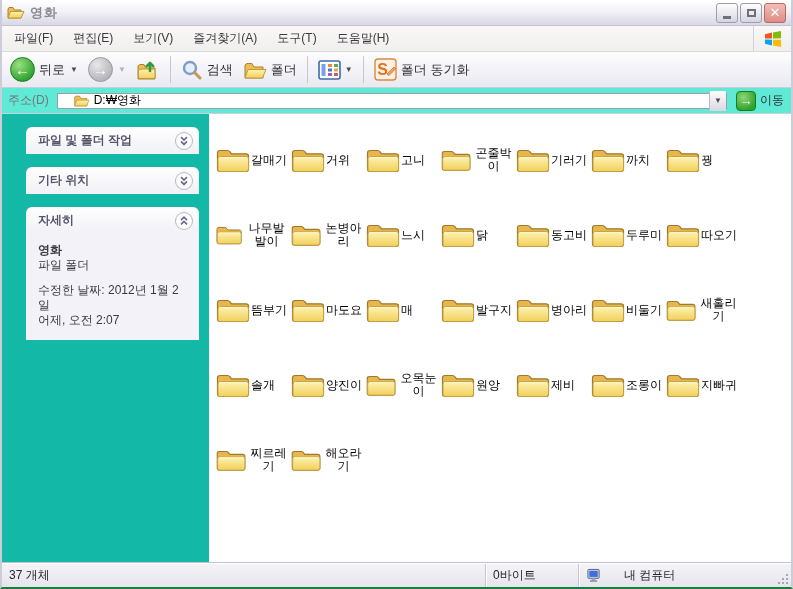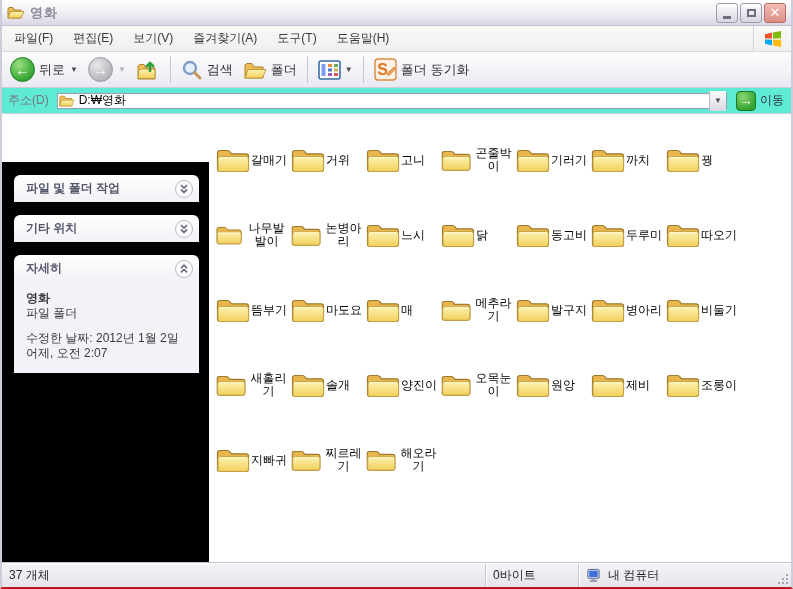--- a/index.html
+++ b/index.html
@@ -1,20 +1,20 @@
 <!DOCTYPE html>
 <html lang="ko"><head>
 <meta charset="utf-8">
 <style>
   * { margin:0; padding:0; box-sizing:border-box; }
   html,body { width:793px; height:589px; }
   body { font-family:"Liberation Sans","DejaVu Sans",sans-serif; font-size:12px; color:#2f2f36; }
 
   .window { width:793px; height:589px; display:flex; flex-direction:column;
-    border-left:2px solid #cdccd9; border-right:2px solid #cdccd9; border-bottom:2px solid #b91c1c;
+    border-left:2px solid #cdccd9; border-right:2px solid #cdccd9; border-bottom:2px solid #15803d;
     background:#fff; overflow:hidden; }
 
   
   .titlebar { height:26px; flex:0 0 26px; display:flex; align-items:center; padding:0 5px;
     background:linear-gradient(#ffffff 0%, #f2f2f7 45%, #d8d7e4 100%); border-bottom:1px solid #c3c2d0; }
   .titlebar .app-icon { margin-right:5px; display:flex; }
   .title-text { flex:1; font-size:13px; font-weight:bold; color:#8b8a97; letter-spacing:1px; }
   .winbtns { display:flex; gap:2px; }
   .winbtn { width:22px; height:20px; border-radius:3px; border:1px solid #9d9dae;
     background:linear-gradient(#fefefe,#d5d5e1); display:flex; align-items:center; justify-content:center;
@@ -42,32 +42,32 @@
   .nav-fwd  { background:radial-gradient(circle at 35% 30%, #e8e8e8, #b3b3ba 75%); border:1px solid #97979f; }
   .dd-arrow { font-size:8px; color:#4b4b55; margin-left:1px; }
   .dd-arrow.dim { color:#b2b2bb; }
   .tsep { width:1px; height:27px; background:#c7c7d4; margin:0 4px; }
   .views-dd { font-size:8px; color:#4b4b55; }
 
   
   .addressbar { height:26px; flex:0 0 26px; display:flex; align-items:center;
     background:#5eead4; border-bottom:1px solid #cfced9; padding:2px 3px; gap:5px; }
   .addr-label { color:#77767f; padding:0 3px; }
-  .addr-input { flex:1; height:16px; background:#fff; border:1px solid #9c9cae; display:flex; align-items:center; padding-left:0; }
+  .addr-input { flex:1; height:16px; background:#fff; border:1px solid #9c9cae; display:flex; align-items:center; padding-left:15px; }
   .addr-input .path { flex:1; margin-left:4px; color:#000; }
   .addr-drop { width:17px; height:20px; background:linear-gradient(#fdfdfd,#d8d8e4); border-left:1px solid #b9b9c8;
     display:flex; align-items:center; justify-content:center; font-size:8px; color:#4b4b55; }
   .go-btn { display:flex; align-items:center; gap:4px; padding:0 4px; color:#2f2f36; }
   .go-square { width:20px; height:20px; border-radius:4px; border:1px solid #1d7c22;
     background:radial-gradient(circle at 35% 30%, #8ed774, #2fa22f 75%); color:#fff; display:flex;
     align-items:center; justify-content:center; font-weight:bold; font-size:13px; }
 
   
   .content { flex:1; display:flex; min-height:0; }
-  .sidebar { width:207px; flex:0 0 207px; background:#000000; padding:13px 10px 0 12px;margin-top:48px; }
+  .sidebar { width:207px; flex:0 0 207px; background:#14b8a6; padding:13px 10px 0 24px; }
   .panel { margin-bottom:13px; }
   .panel-header { height:27px; background:linear-gradient(#ffffff,#f1f1f6); border-radius:6px 6px 0 0;
     display:flex; align-items:center; justify-content:space-between; padding:0 6px 0 12px;
     font-weight:bold; color:#54556a; }
   .chev-btn { width:18px; height:18px; border-radius:50%; background:#fff; border:1px solid #b6b7c5;
     display:flex; align-items:center; justify-content:center; }
   .panel-body { background:#f3f2f8; padding:9px 12px 12px 12px; color:#3a3a42; line-height:15px; }
   .pb-name { font-weight:bold; }
   .pb-gap { height:10px; }
 
@@ -75,21 +75,21 @@
   .folder-grid { display:grid; grid-template-columns:repeat(7,75px); grid-auto-rows:75px; }
   .folder-item { display:flex; flex-direction:row; align-items:center; padding-top:5px; }
   .folder-item .flabel { margin-top:2px; color:#000; text-align:center; line-height:13px; }
 
   
   .statusbar { height:24px; flex:0 0 24px; display:flex; align-items:stretch;
     background:linear-gradient(#f4f3f7,#e6e5ec); border-top:1px solid #fff; box-shadow:0 -1px 0 #c2c1cd; font-size:12px; color:#26262c; }
   .sb-sec { display:flex; align-items:center; padding:0 7px; }
   .sb-1 { flex:1; }
   .sb-2 { width:93px; border-left:1px solid #c5c4d0; box-shadow:inset 1px 0 0 #fff; }
-  .sb-3 { width:197px; border-left:1px solid #c5c4d0; box-shadow:inset 1px 0 0 #fff; gap:7px; }
+  .sb-3 { width:197px; border-left:1px solid #c5c4d0; box-shadow:inset 1px 0 0 #fff; gap:23px; }
   .sb-grip { width:16px; display:flex; align-items:flex-end; justify-content:flex-end; padding:2px; }
 </style>
 </head>
 <body>
 
 <svg width="0" height="0" style="position:absolute" aria-hidden="true">
   <defs>
     <linearGradient id="foldGrad" x1="0" y1="0" x2="0" y2="1">
       <stop offset="0" stop-color="#fdf3b1"></stop>
         <stop offset="1" stop-color="#f2cf5b"></stop>
@@ -403,28 +403,20 @@
 
           <div class="folder-item">
             <svg width="36" height="30" viewBox="0 0 36 30">
               <path d="M2.5 9 Q2.5 6.5 5 6.5 L12.5 6.5 Q14 6.5 15 7.8 L16.5 9.8 L31 9.8 Q33.5 9.8 33.5 12 L33.5 25 Q33.5 27.5 31 27.5 L5 27.5 Q2.5 27.5 2.5 25 Z" fill="#e9b64d" stroke="#9c7a2e" stroke-width="1.2"></path>
               <path d="M3 26 L3 14.8 Q3 12.6 5.5 12.6 L31 12.6 Q33.5 12.6 33.5 14.8 L33.5 25 Q33.5 27.5 31 27.5 L5 27.5 Q3 27.5 3 26 Z" fill="url(#foldGrad)" stroke="#c3a041" stroke-width="1"></path>
               <path d="M4.5 13.6 L32 13.6" stroke="#fdf6c8" stroke-width="1.2"></path>
             </svg>
             <span class="flabel">매</span>
           </div>
 
-          <div class="folder-item">
-            <svg width="36" height="30" viewBox="0 0 36 30">
-              <path d="M2.5 9 Q2.5 6.5 5 6.5 L12.5 6.5 Q14 6.5 15 7.8 L16.5 9.8 L31 9.8 Q33.5 9.8 33.5 12 L33.5 25 Q33.5 27.5 31 27.5 L5 27.5 Q2.5 27.5 2.5 25 Z" fill="#e9b64d" stroke="#9c7a2e" stroke-width="1.2"></path>
-              <path d="M3 26 L3 14.8 Q3 12.6 5.5 12.6 L31 12.6 Q33.5 12.6 33.5 14.8 L33.5 25 Q33.5 27.5 31 27.5 L5 27.5 Q3 27.5 3 26 Z" fill="url(#foldGrad)" stroke="#c3a041" stroke-width="1"></path>
-              <path d="M4.5 13.6 L32 13.6" stroke="#fdf6c8" stroke-width="1.2"></path>
-            </svg>
-            <span class="flabel">메추라기</span>
-          </div>
 
           <div class="folder-item">
             <svg width="36" height="30" viewBox="0 0 36 30">
               <path d="M2.5 9 Q2.5 6.5 5 6.5 L12.5 6.5 Q14 6.5 15 7.8 L16.5 9.8 L31 9.8 Q33.5 9.8 33.5 12 L33.5 25 Q33.5 27.5 31 27.5 L5 27.5 Q2.5 27.5 2.5 25 Z" fill="#e9b64d" stroke="#9c7a2e" stroke-width="1.2"></path>
               <path d="M3 26 L3 14.8 Q3 12.6 5.5 12.6 L31 12.6 Q33.5 12.6 33.5 14.8 L33.5 25 Q33.5 27.5 31 27.5 L5 27.5 Q3 27.5 3 26 Z" fill="url(#foldGrad)" stroke="#c3a041" stroke-width="1"></path>
               <path d="M4.5 13.6 L32 13.6" stroke="#fdf6c8" stroke-width="1.2"></path>
             </svg>
             <span class="flabel">발구지</span>
           </div>
 

